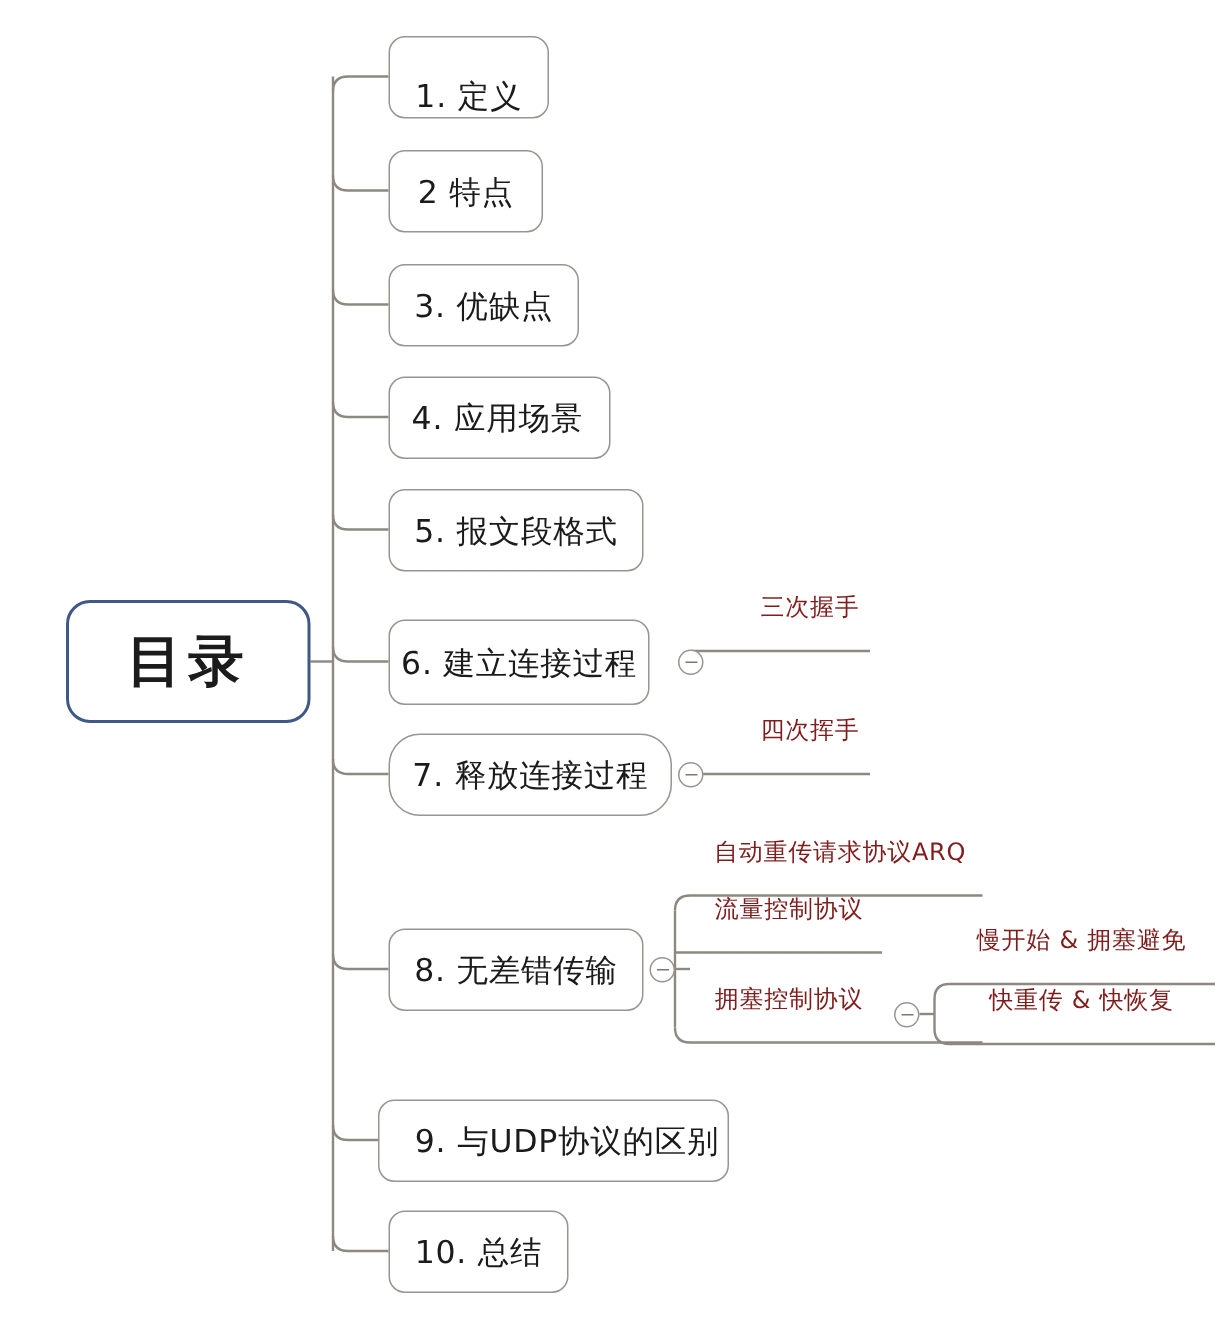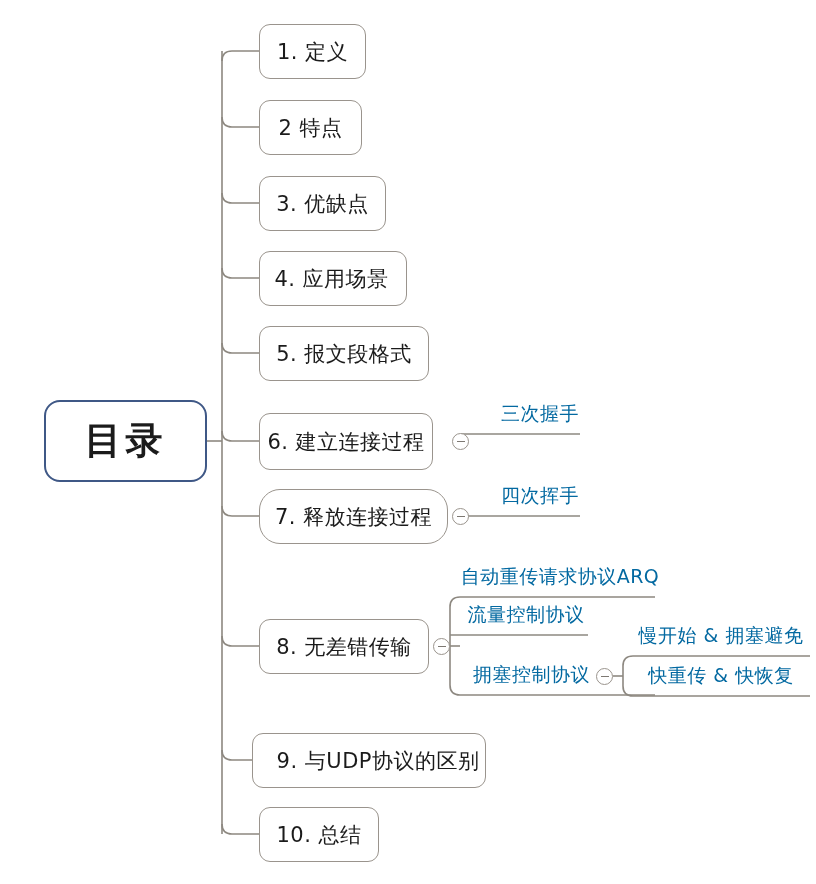--- a/index.html
+++ b/index.html
@@ -52,25 +52,25 @@
     padding: 0 18px;
   }
 
   
   .leaf {
     position: absolute;
     box-sizing: border-box;
     display: flex;
     align-items: flex-end;
     justify-content: center;
-    color: #0369a1;
-    font-size: 19px;
+    color: #7f1d1d;
+    font-size: 16px;
     white-space: nowrap;
     letter-spacing: 0.5px;
-    padding-bottom: 7px;
+    padding-bottom: 18px;
   }
 
   
   .toggle {
     position: absolute;
     width: 17px;
     height: 17px;
     box-sizing: border-box;
     border: 1.4px solid #9a948d;
     border-radius: 50%;
@@ -123,21 +123,21 @@
       <path d="M 623 666 Q 623 656 633 656 L 810 656"></path>
       <path d="M 623 686 Q 623 696 633 696 L 810 696"></path>
       <path d="M 623 666 L 623 686"></path>
     </g>
   </svg>
 
   <div class="node root" style="left:44px; top:400px; width:163px; height:82px;">
     <span>目录</span>
   </div>
 
-  <div class="node main" style="left:259px; top:24px; width:107px; height:55px;">
+  <div class="node main" style="left:259px; top:24px; width:107px; height:55px;align-items:flex-end;">
     <span>1. 定义</span>
   </div>
 
   <div class="node main" style="left:259px; top:100px; width:103px; height:55px;">
     <span>2 特点</span>
   </div>
 
   <div class="node main" style="left:259px; top:176px; width:127px; height:55px;">
     <span>3. 优缺点</span>
   </div>
@@ -192,21 +192,21 @@
   </div>
 
   <div class="leaf" style="left:462px; top:567px; width:196px; height:30px;">
     <span>自动重传请求协议ARQ</span>
   </div>
 
   <div class="leaf" style="left:462px; top:605px; width:128px; height:30px;">
     <span>流量控制协议</span>
   </div>
 
-  <div class="leaf" style="left:462px; top:665px; width:128px; height:30px;justify-content:flex-end;">
+  <div class="leaf" style="left:462px; top:665px; width:128px; height:30px;">
     <span>拥塞控制协议</span>
   </div>
 
   <div class="leaf" style="left:632px; top:626px; width:178px; height:30px;">
     <span>慢开始 &amp; 拥塞避免</span>
   </div>
 
   <div class="leaf" style="left:632px; top:666px; width:178px; height:30px;">
     <span>快重传 &amp; 快恢复</span>
   </div>

